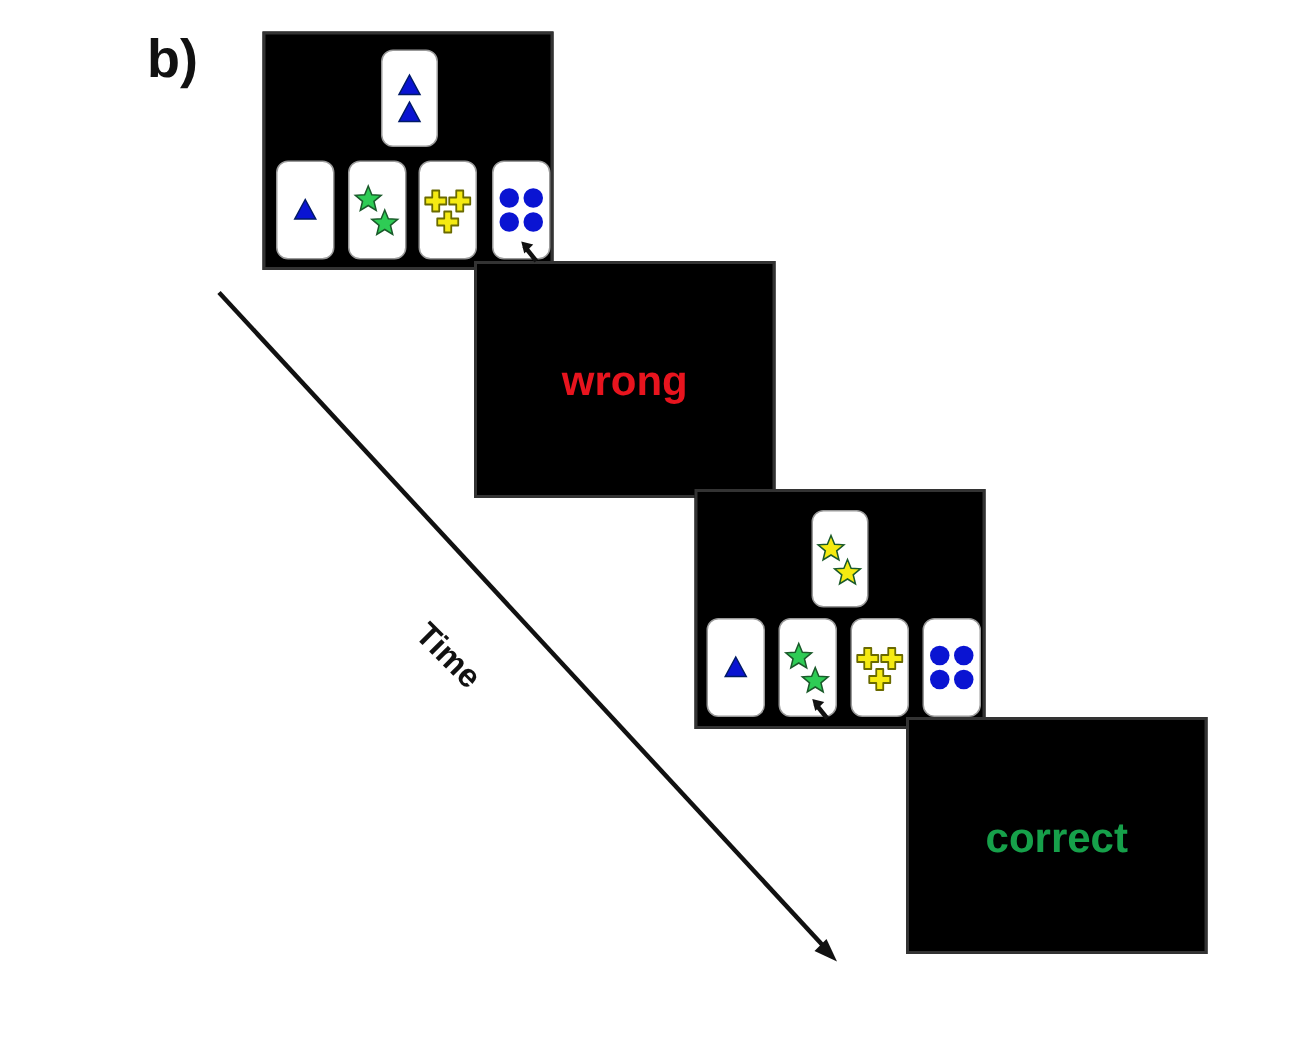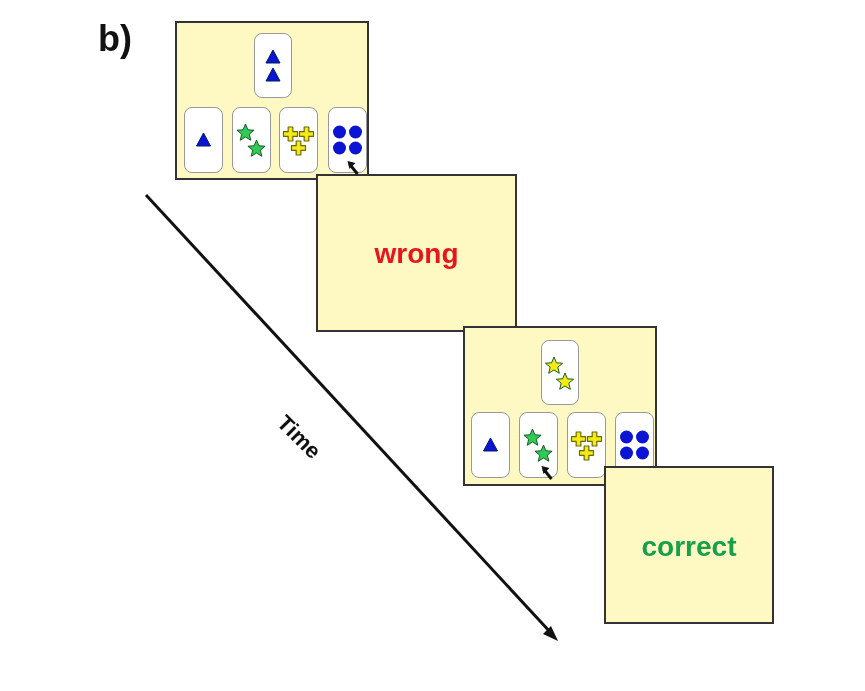--- a/index.html
+++ b/index.html
@@ -1,18 +1,18 @@
 <!DOCTYPE html>
 <html><head>
 <meta charset="utf-8">
 <style>
   html,body{margin:0;padding:0;background:#fff;}
   body{width:865px;height:691px;position:relative;overflow:hidden;font-family:"Liberation Sans",sans-serif;}
   .label-b{position:absolute;left:98px;top:18px;font-size:36px;font-weight:bold;color:#111;}
-  .panel{position:absolute;background:#fef9c3;border:2px solid #333;box-sizing:border-box;}
+  .panel{position:absolute;background:#000000;border:2px solid #333;box-sizing:border-box;}
   .card{position:absolute;background:#fff;border:1.5px solid #999;border-radius:8px;box-sizing:border-box;}
   .fb{position:absolute;left:0;right:0;text-align:center;font-weight:bold;font-size:28px;}
   svg.layer{position:absolute;left:0;top:0;}
   .time{position:absolute;left:290px;top:410px;font-size:22px;font-weight:bold;transform:rotate(45deg);transform-origin:left top;color:#111;}
 </style>
 </head>
 <body>
 
 <div class="label-b">b)</div>
 
@@ -29,21 +29,21 @@
 </div>
 
 <div class="panel" style="left:463px;top:326px;width:194px;height:160px;">
   <div class="card" style="left:76px;top:12px;width:38px;height:65px;"></div>
   <div class="card" style="left:6px;top:84px;width:39px;height:66px;"></div>
   <div class="card" style="left:54px;top:84px;width:39px;height:66px;"></div>
   <div class="card" style="left:102px;top:84px;width:39px;height:66px;"></div>
   <div class="card" style="left:150px;top:84px;width:39px;height:66px;"></div>
 </div>
 
-<div class="panel" style="left:604px;top:466px;width:170px;height:158px;">
+<div class="panel" style="left:604px;top:478px;width:201px;height:158px;">
   <div class="fb" style="top:63px;color:#16a04a;">correct</div>
 </div>
 
 <svg class="layer" id="shapes" width="865" height="691">
     <polygon points="273,50 280,63 266,63" fill="#0a14d2" stroke="#001a66" stroke-width="1"></polygon>
     <polygon points="273,68 280,81 266,81" fill="#0a14d2" stroke="#001a66" stroke-width="1"></polygon>
     <polygon points="203.5,133 210.5,146 196.5,146" fill="#0a14d2" stroke="#001a66" stroke-width="1"></polygon>
     <polygon points="245.5,124.0 247.9,129.8 254.1,130.2 249.3,134.2 250.8,140.3 245.5,137.0 240.2,140.3 241.7,134.2 236.9,130.2 243.1,129.8" fill="#2ecc55" stroke="#1a5a2a" stroke-width="1"></polygon>
     <polygon points="256.5,140.0 258.9,145.8 265.1,146.2 260.3,150.2 261.8,156.3 256.5,153.0 251.2,156.3 252.7,150.2 247.9,146.2 254.1,145.8" fill="#2ecc55" stroke="#1a5a2a" stroke-width="1"></polygon>
     <path d="M288.1666666666667,127 h4.666666666666667 v4.666666666666667 h4.666666666666667 v4.666666666666667 h-4.666666666666667 v4.666666666666667 h-4.666666666666667 v-4.666666666666667 h-4.666666666666667 v-4.666666666666667 h4.666666666666667 z" fill="#f5ea12" stroke="#6a6a00" stroke-width="1.2" stroke-linejoin="round"></path>

